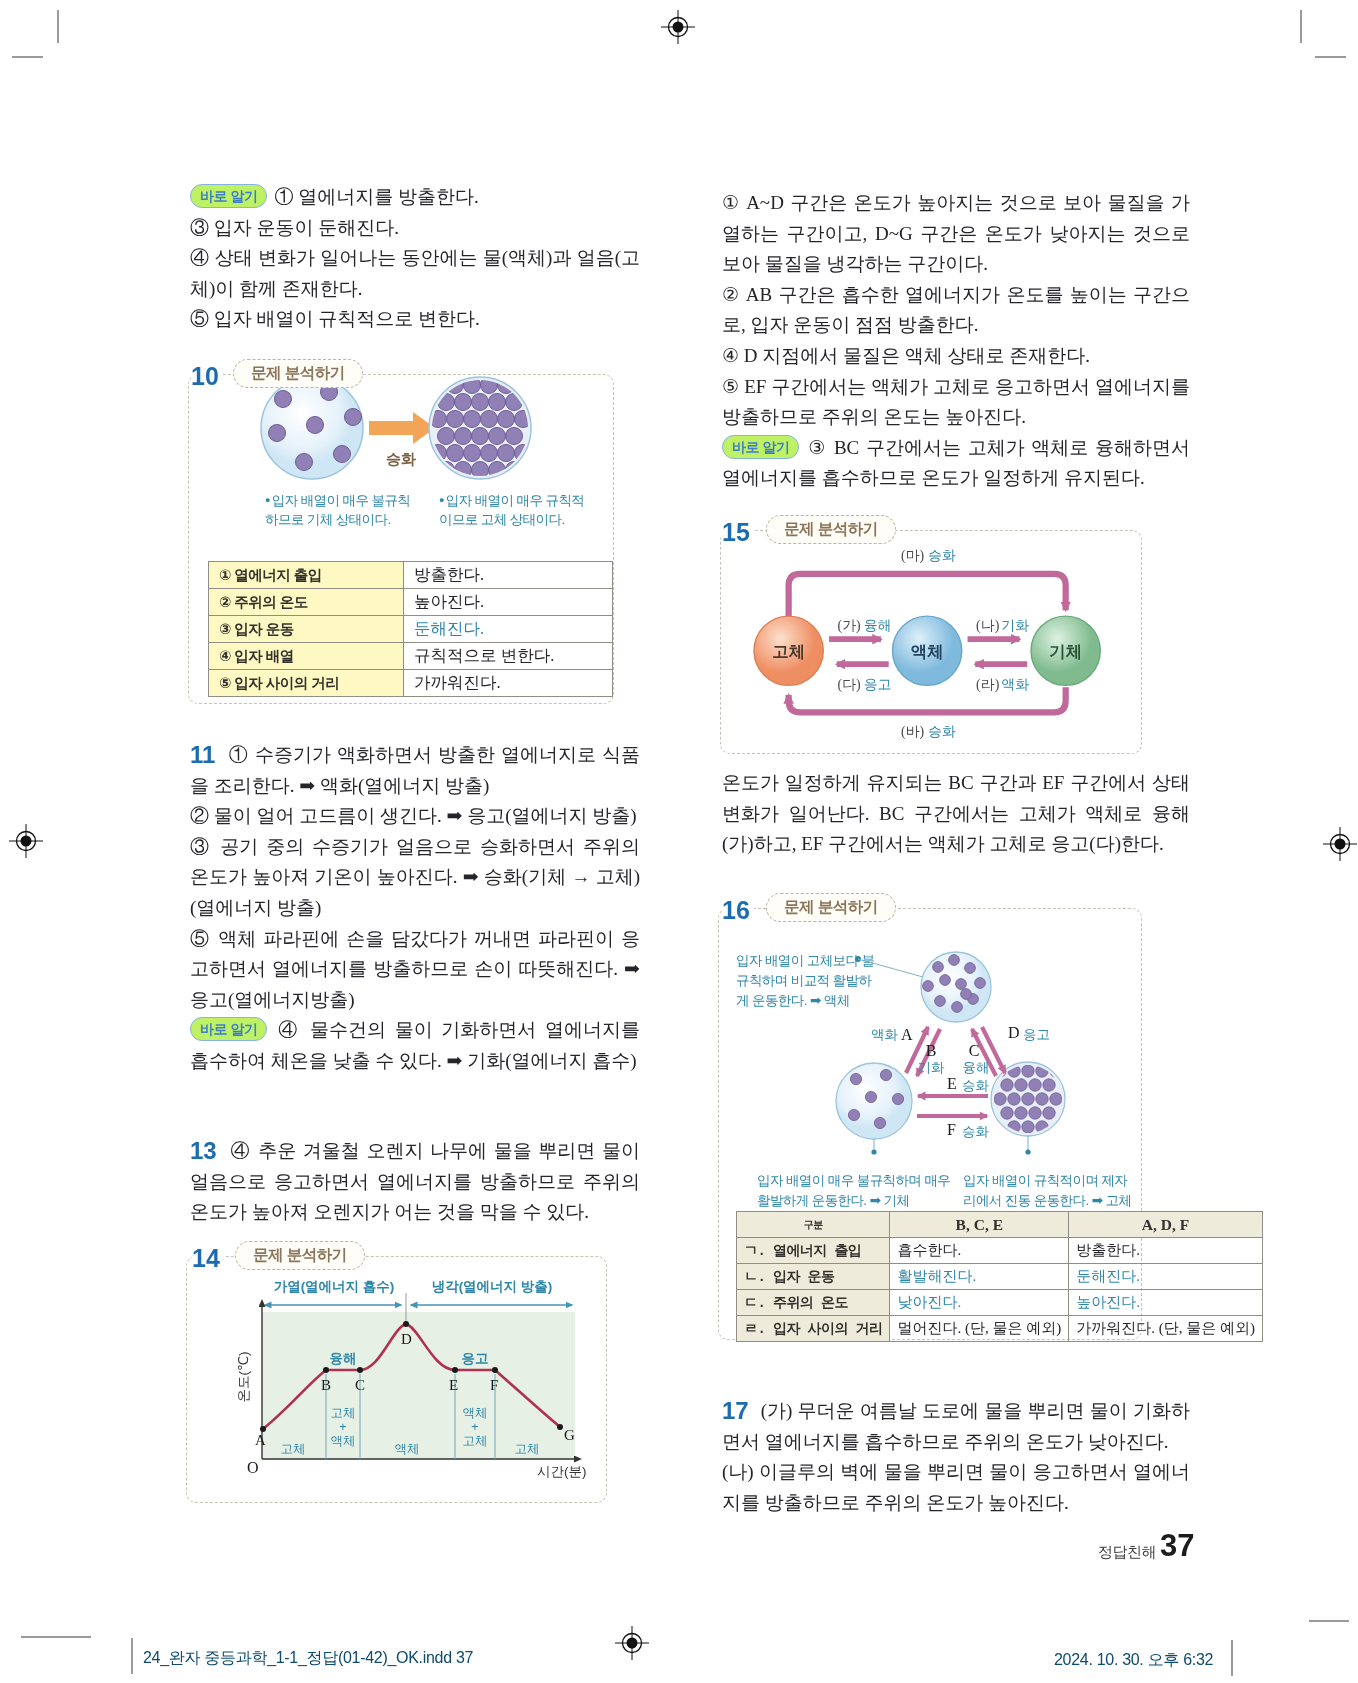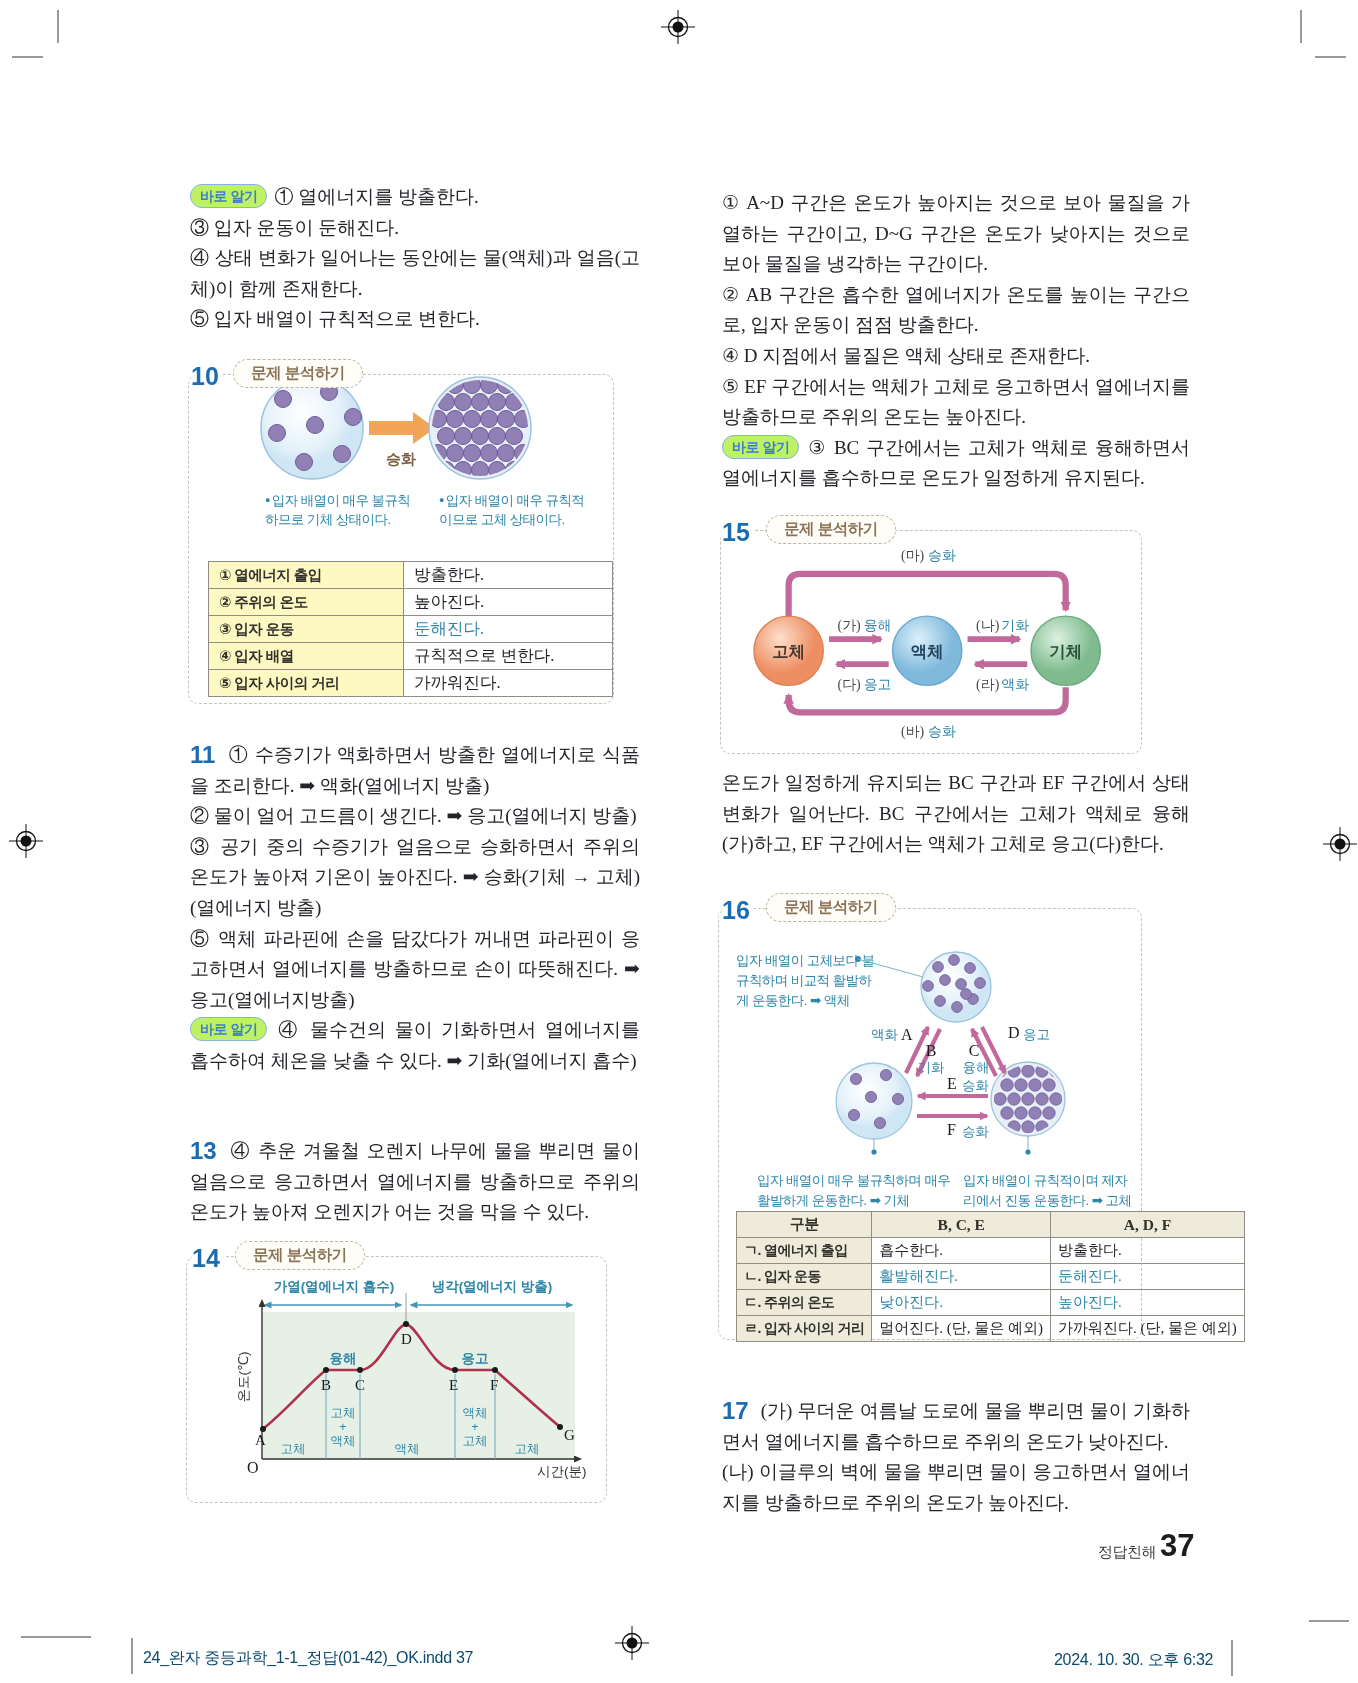--- a/index.html
+++ b/index.html
@@ -25,22 +25,22 @@
   .callout{position:absolute;font-family:"Liberation Sans","DejaVu Sans",sans-serif;font-size:13.5px;
        line-height:20px;color:#2e86a8;letter-spacing:-0.6px;}
   table.t10{position:absolute;border-collapse:collapse;}
   .t10 td{border:1px solid #8f8d84;height:24px;padding:1px 10px;}
   .t10 td.lab{background:#fef9c3;font-family:"Liberation Sans","DejaVu Sans",sans-serif;
        font-weight:bold;font-size:14.5px;width:178px;letter-spacing:-0.5px;color:#33312c;}
   .t10 td.val{width:192px;font-size:16.5px;}
   table.t16{position:absolute;border-collapse:collapse;}
   .t16 td{border:1px solid #8f8d84;height:23px;padding:1px 7px;}
   .t16 td.hed{background:#eeebdb;text-align:center;font-weight:bold;font-size:15.5px;color:#33312c;}
-  .t16 td.hk{font-family:"Liberation Sans","DejaVu Sans",sans-serif;font-size:15px;letter-spacing:-0.5px;}
-  .t16 td.lab{background:#eeebdb;font-family:Liberation Sans, sans-serif;
+  .t16 td.hk{font-family:"Liberation Sans","DejaVu Sans",sans-serif;font-size:10px;letter-spacing:-0.5px;}
+  .t16 td.lab{background:#eeebdb;font-family:Liberation Mono, monospace;
        font-weight:bold;font-size:14px;letter-spacing:-0.6px;color:#33312c;white-space:nowrap;}
   .t16 td.val{font-size:15px;white-space:nowrap;}
   .cropline{position:absolute;background:#9a9a9a;}
   .footer-label{position:absolute;font-family:"Liberation Sans","DejaVu Sans",sans-serif;
        font-size:15px;color:#3a3a3a;letter-spacing:-0.5px;}
   .footer-page{position:absolute;font-family:"Liberation Sans","DejaVu Sans",sans-serif;
        font-weight:bold;font-size:31px;color:#1c1c1c;}
   .printtxt{position:absolute;font-family:"Liberation Sans","DejaVu Sans",sans-serif;
        font-size:16px;color:#0c4a6e;letter-spacing:-0.3px;}
   svg text{font-family:"Liberation Sans","DejaVu Sans",sans-serif;}

